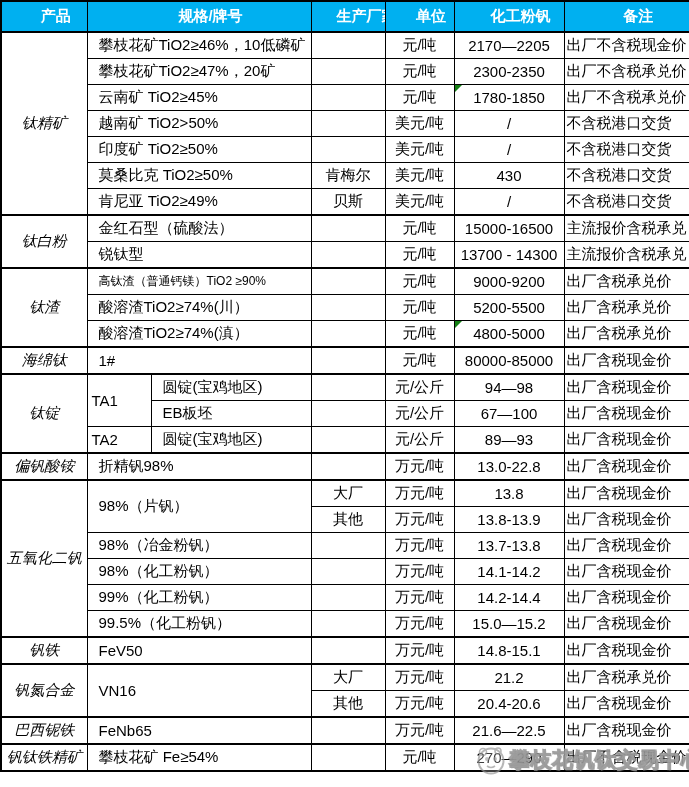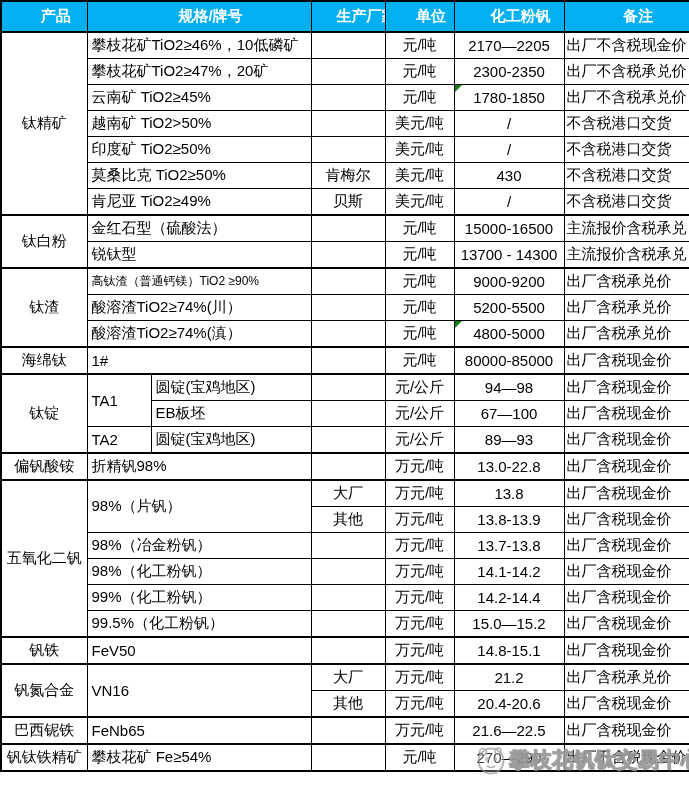--- a/index.html
+++ b/index.html
@@ -19,22 +19,22 @@
     font-size:15px;
     overflow:hidden;
     white-space:nowrap;
     vertical-align:middle;
   }
   thead th {
     background:#00B0F0; color:#fff; font-weight:bold;
     height:29px; text-align:center; border-bottom:2px solid #000;padding-left:25px;
   }
   tr.gs td { border-top:2px solid #000; }
-  td.product { text-align:center; }
-  td.spec, td.specb { text-align:left; padding-left:4px; }
+  td.product { text-align:center;font-style:italic; }
+  td.spec, td.specb { text-align:left; padding-left:11px; }
   td.speca { text-align:left; padding-left:4px;margin-top:21px; }
   td.mfr, td.unit, td.price { text-align:center; }
   td.remark { text-align:left; padding-left:2px; padding-right:1px; }
   td.sm { font-size:12px; }
   td.price { position:relative; }
   .corner {
     position:absolute; top:0; left:0; width:0; height:0;
     border-top:7px solid #138013; border-right:7px solid transparent;
   }
   .watermark {

